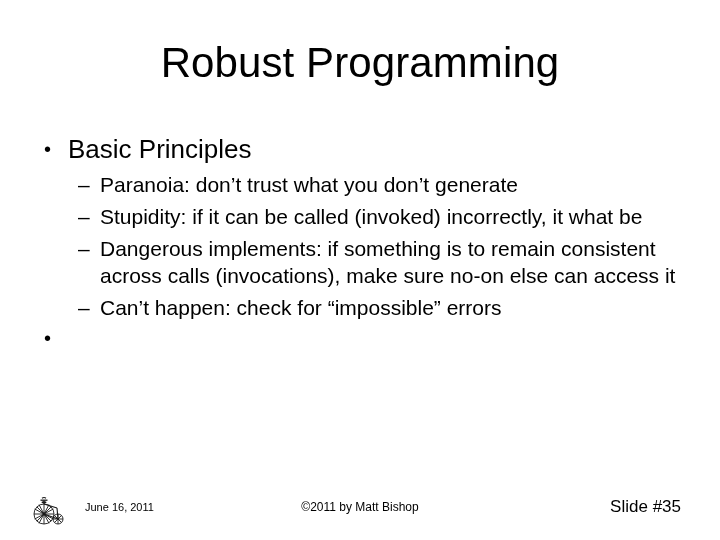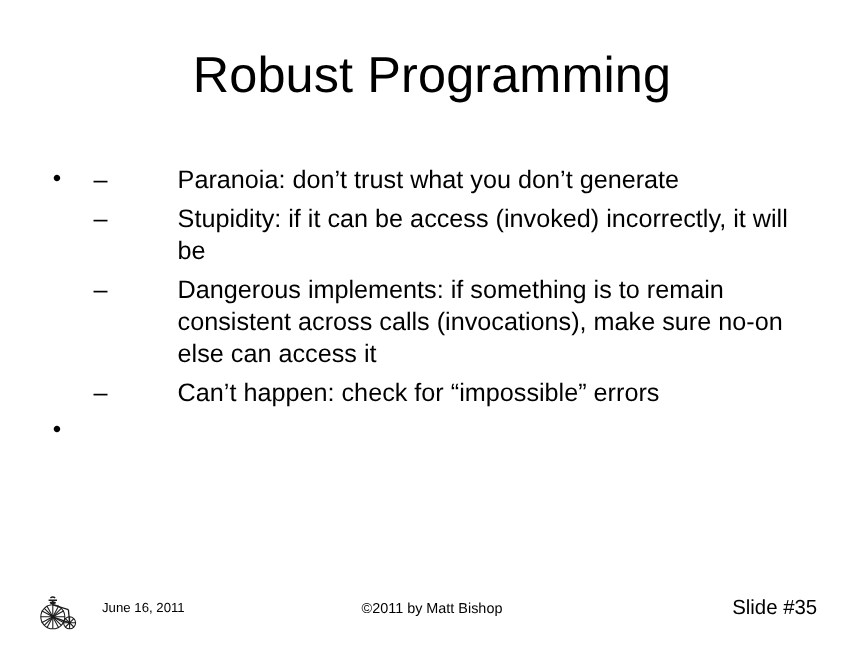--- a/index.html
+++ b/index.html
@@ -67,21 +67,20 @@
   }
   .bullet-l2 > .marker {
     position: absolute;
     left: 42px;
     top: 0;
     font-size: 21px;
     line-height: 27px;
   }
   .bullet-l2 .text {
     display: block;
-    margin-left: 48px;
   }
 
   .group-l2 {
     margin-top: 3px;
   }
 
   
   .footer {
     position: absolute;
     left: 0;
@@ -130,32 +129,33 @@
 <body>
 
 <div class="slide">
 
   <div class="slide-title">Robust Programming</div>
 
   <div class="body-block">
 
     <div class="bullet-l1">
       <span class="marker">•</span>
+      <span class="text">Basic Principles</span>
     </div>
 
     <div class="group-l2">
 
       <div class="bullet-l2">
         <span class="marker">–</span>
         <span class="text">Paranoia: don’t trust what you don’t generate</span>
       </div>
 
       <div class="bullet-l2">
         <span class="marker">–</span>
-        <span class="text">Stupidity: if it can be access (invoked) incorrectly, it will be</span>
+        <span class="text">Stupidity: if it can be called (invoked) incorrectly, it what be</span>
       </div>
 
       <div class="bullet-l2">
         <span class="marker">–</span>
         <span class="text">Dangerous implements: if something is to remain consistent across calls (invocations), make sure no-on else can access it</span>
       </div>
 
       <div class="bullet-l2">
         <span class="marker">–</span>
         <span class="text">Can’t happen: check for “impossible” errors</span>

